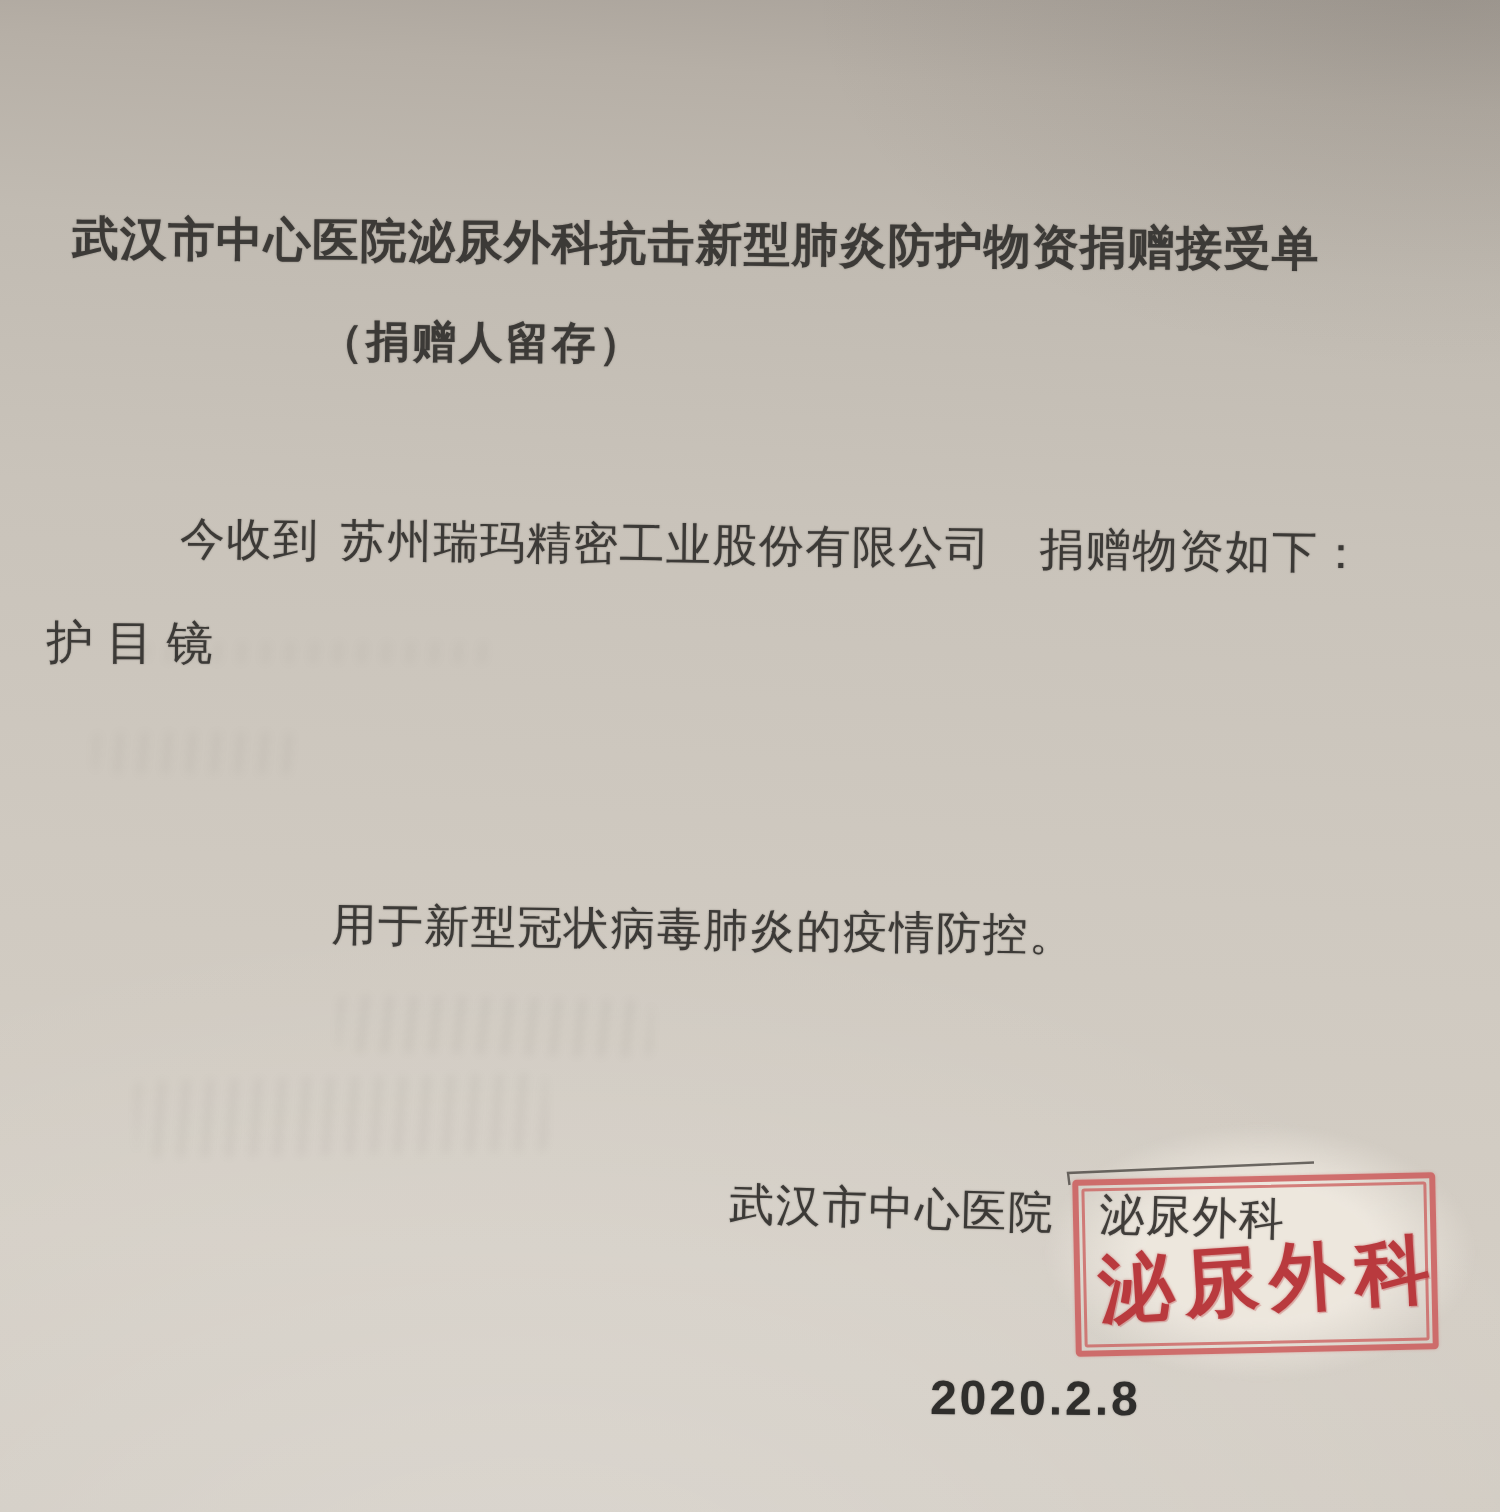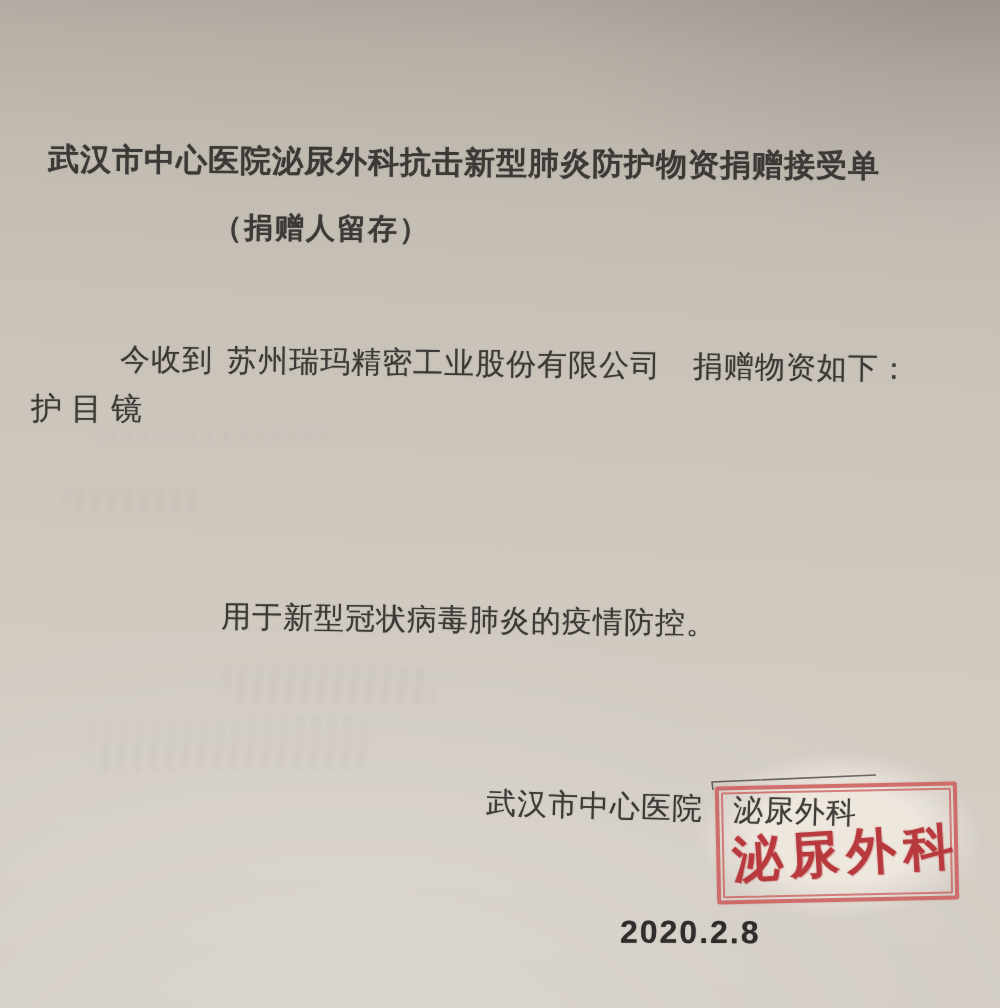--- a/index.html
+++ b/index.html
@@ -38,21 +38,21 @@
   }
   .receipt-line {
     left: 120px; top: 344px;
     font-size: 30px;
     letter-spacing: 1px;
     transform: rotate(0.7deg);
   }
   .receipt-line .donor { margin-left: 14px; }
   .receipt-line .suffix { margin-left: 32px; }
   .item-line {
-    left: 31px; top: 388px;
+    left: 31px; top: 408px;
     font-size: 31px;
     letter-spacing: 9px;
     transform: rotate(0.3deg);
   }
   .purpose-line {
     left: 221px; top: 600px;
     font-size: 30px;
     letter-spacing: 1px;
     transform: rotate(0.8deg);
   }

